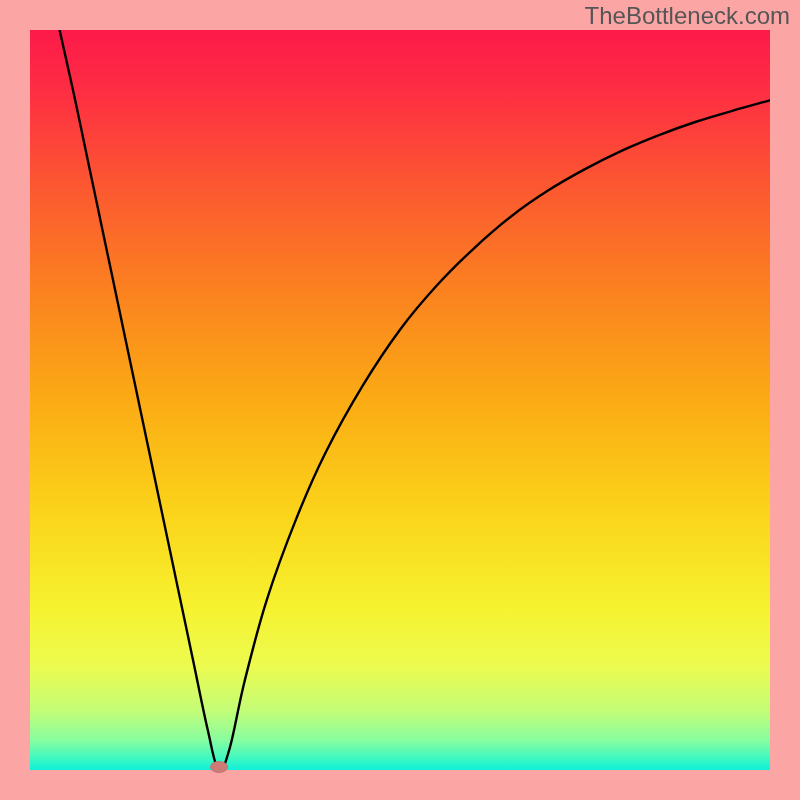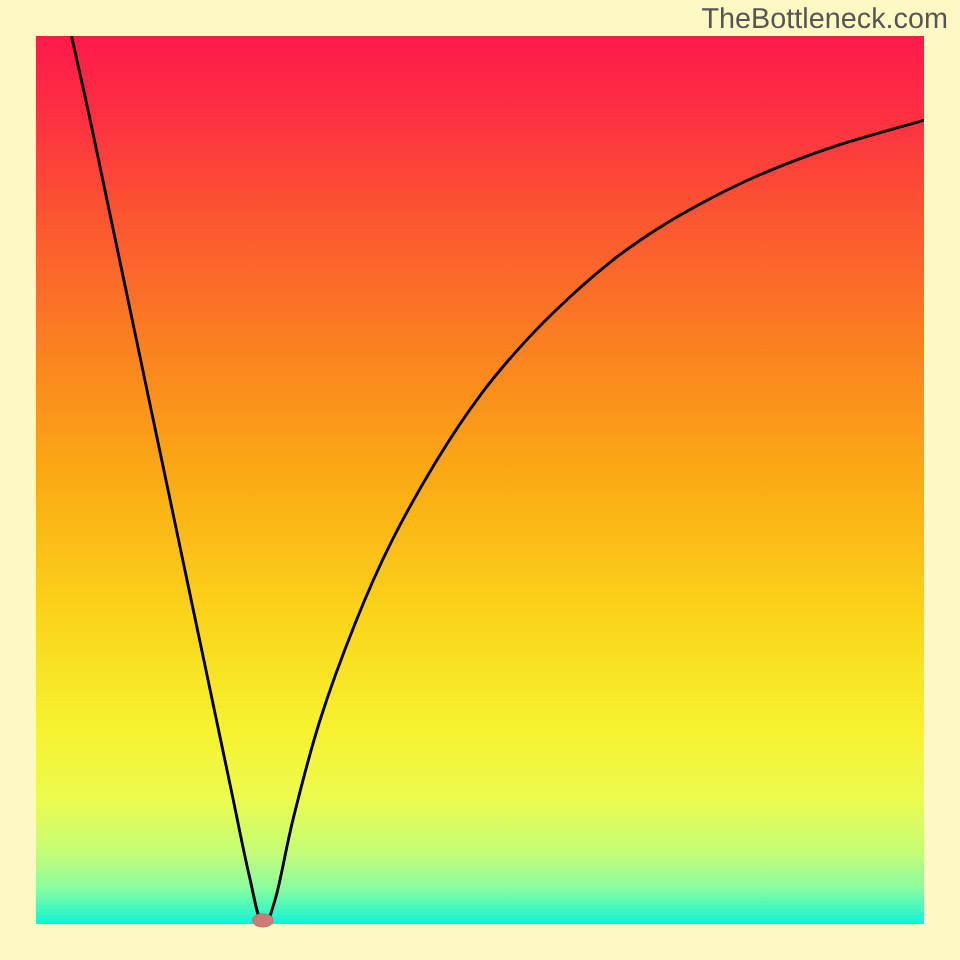--- a/index.html
+++ b/index.html
@@ -7,21 +7,21 @@
     padding: 0;
     width: 800px;
     height: 800px;
     background: #ffffff;
     overflow: hidden;
   }
   .frame {
     position: relative;
     width: 800px;
     height: 800px;
-    background: #fef9c3;
+    background: #fca5a5;
   }
   .watermark {
     position: absolute;
     top: 2px;
     right: 10px;
     color: #555555;
     font-family: Arial, sans-serif;
     font-size: 24px;
     font-weight: 500;
     z-index: 20;

